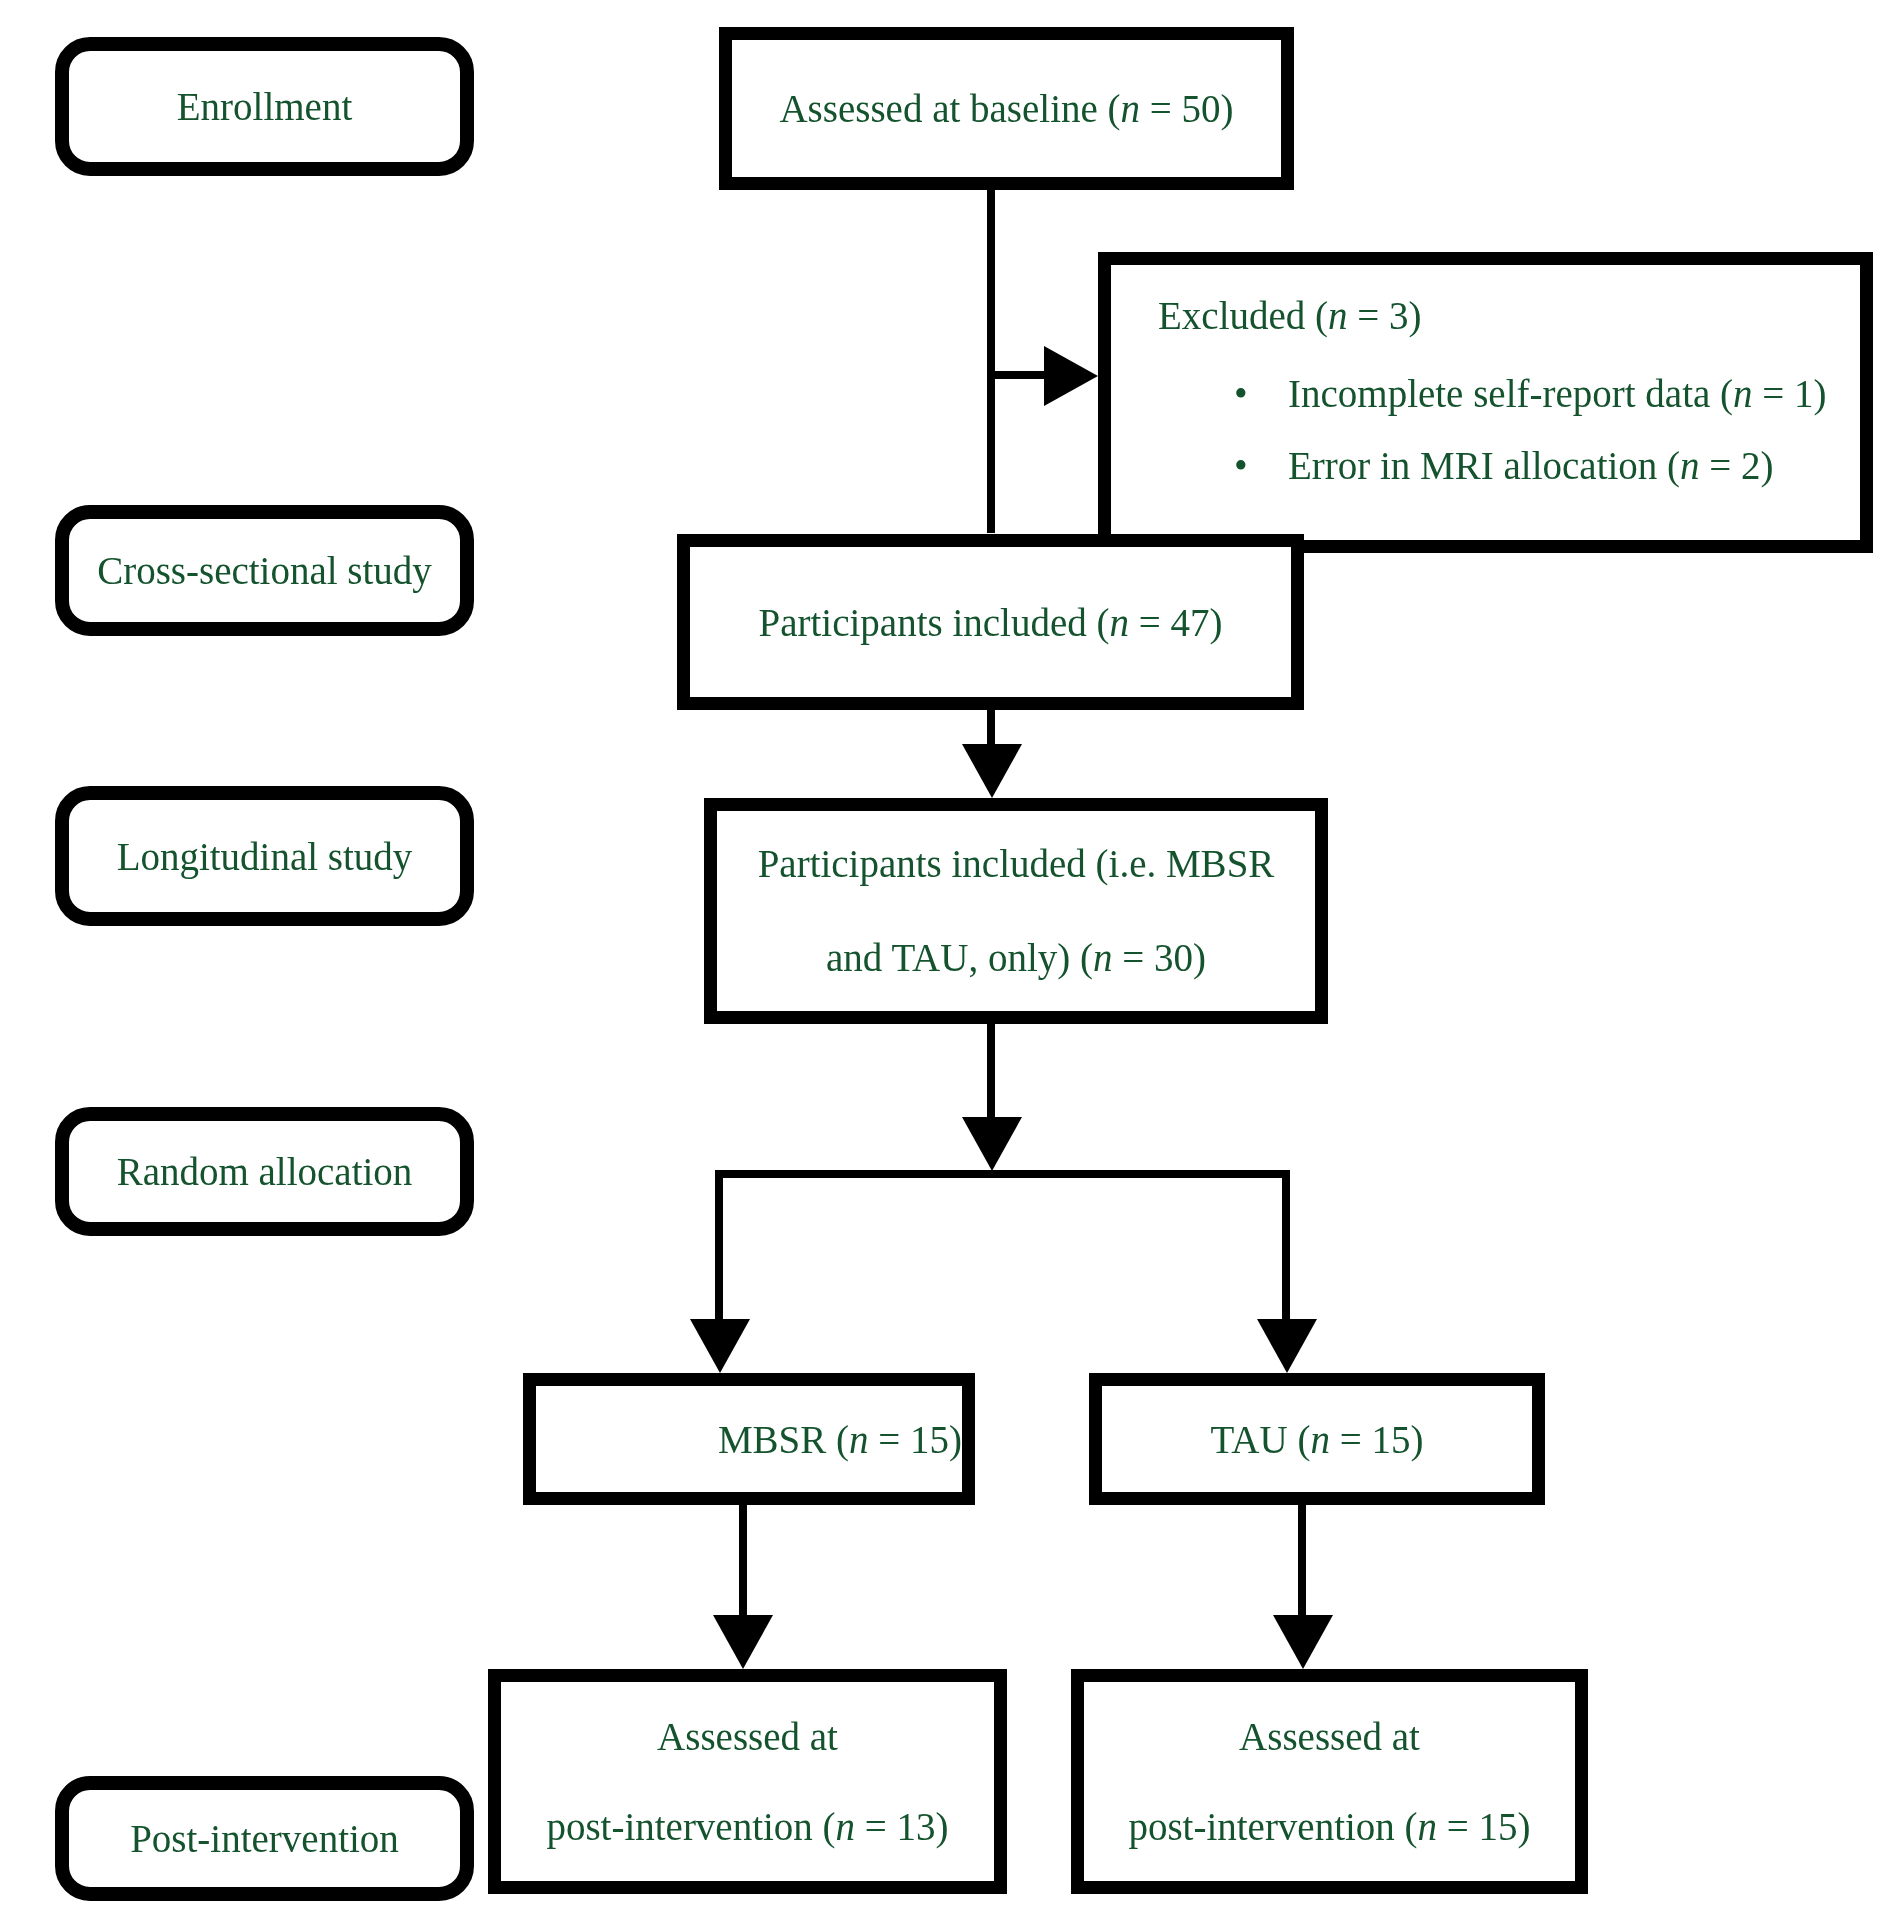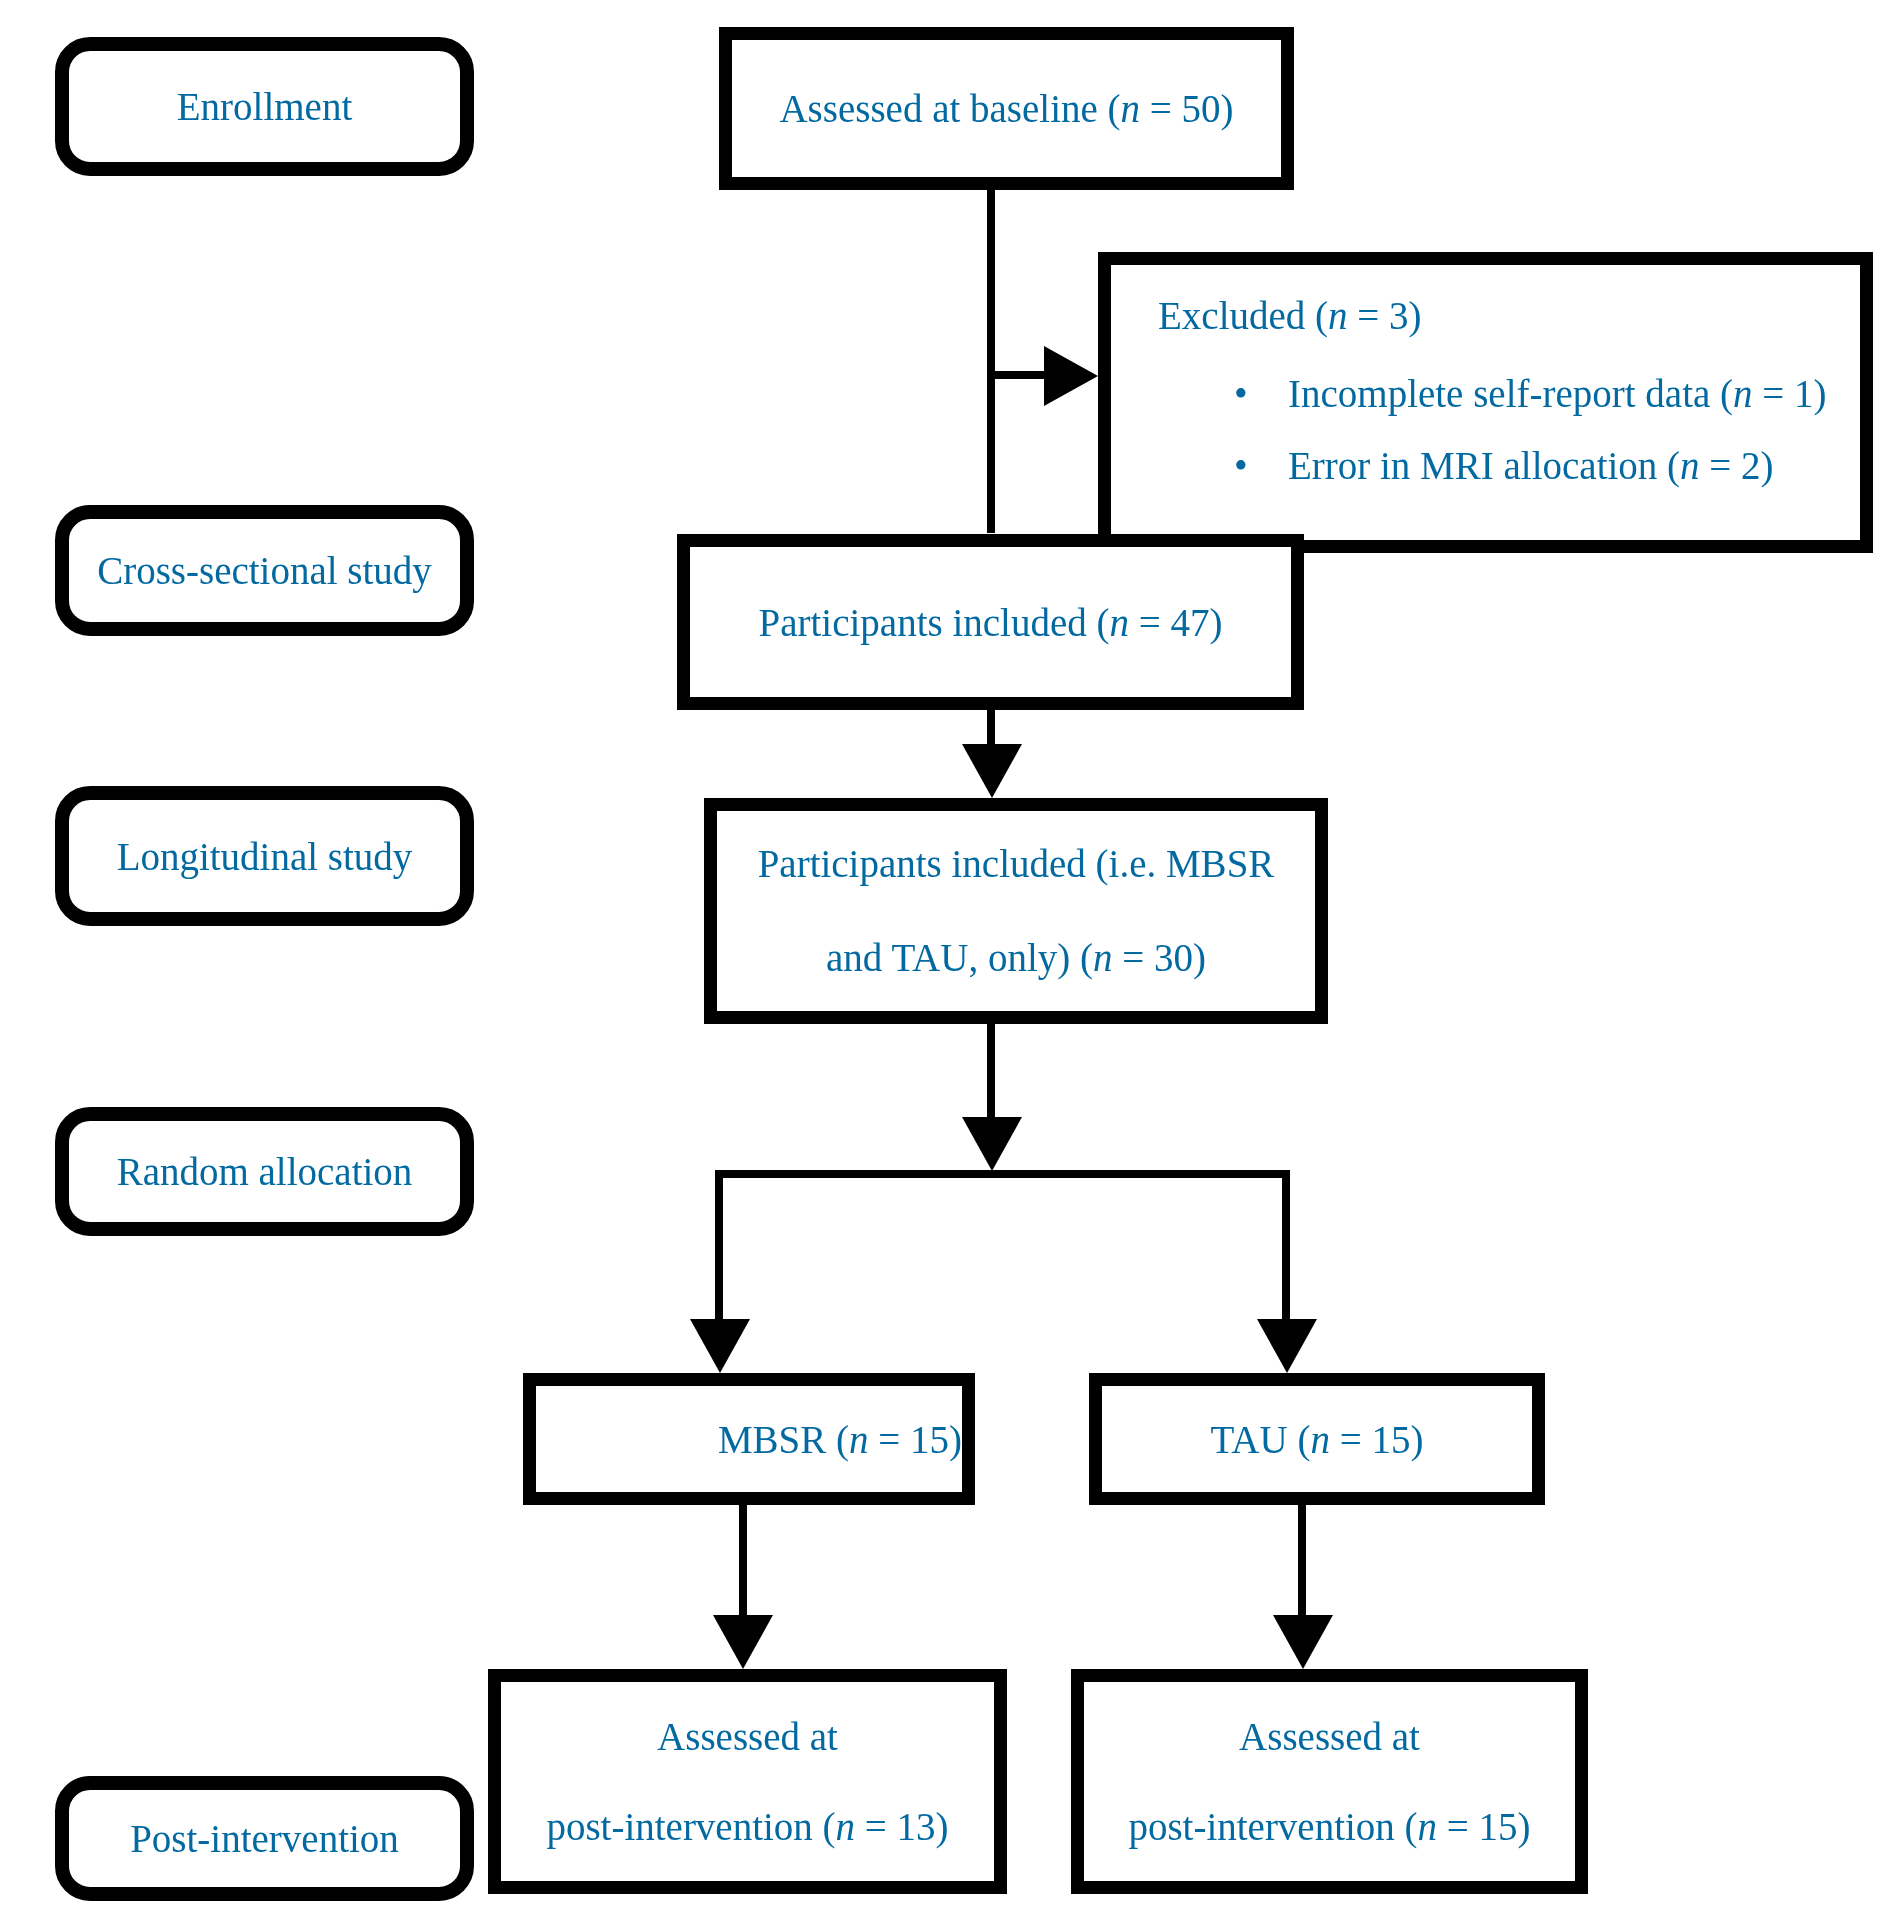--- a/index.html
+++ b/index.html
@@ -1,20 +1,20 @@
 <!DOCTYPE html>
 <html style="font-size:10.3px"><head>
 <meta charset="utf-8">
 <style>
   * { margin:0; padding:0; box-sizing:border-box; }
   html,body { width:1905px; height:1926px; background:#ffffff; overflow:hidden; }
   .canvas {
     position:relative; width:1687px; height:1926px;
     font-family:"Liberation Serif","DejaVu Serif",serif;
-    color:#0369a1; font-size:39px; background:#ffffff;
+    color:#14532d; font-size:39px; background:#ffffff;
   }
 
   
   .stage {
     position:absolute; left:55px; width:419px;
     border:14.2px solid #000; border-radius:35px; background:#fff;
     display:flex; align-items:center; justify-content:center; text-align:center;
   }
   #stage-enrollment { top:37px;  height:139px; }
   #stage-cross      { top:505px; height:131px; }

